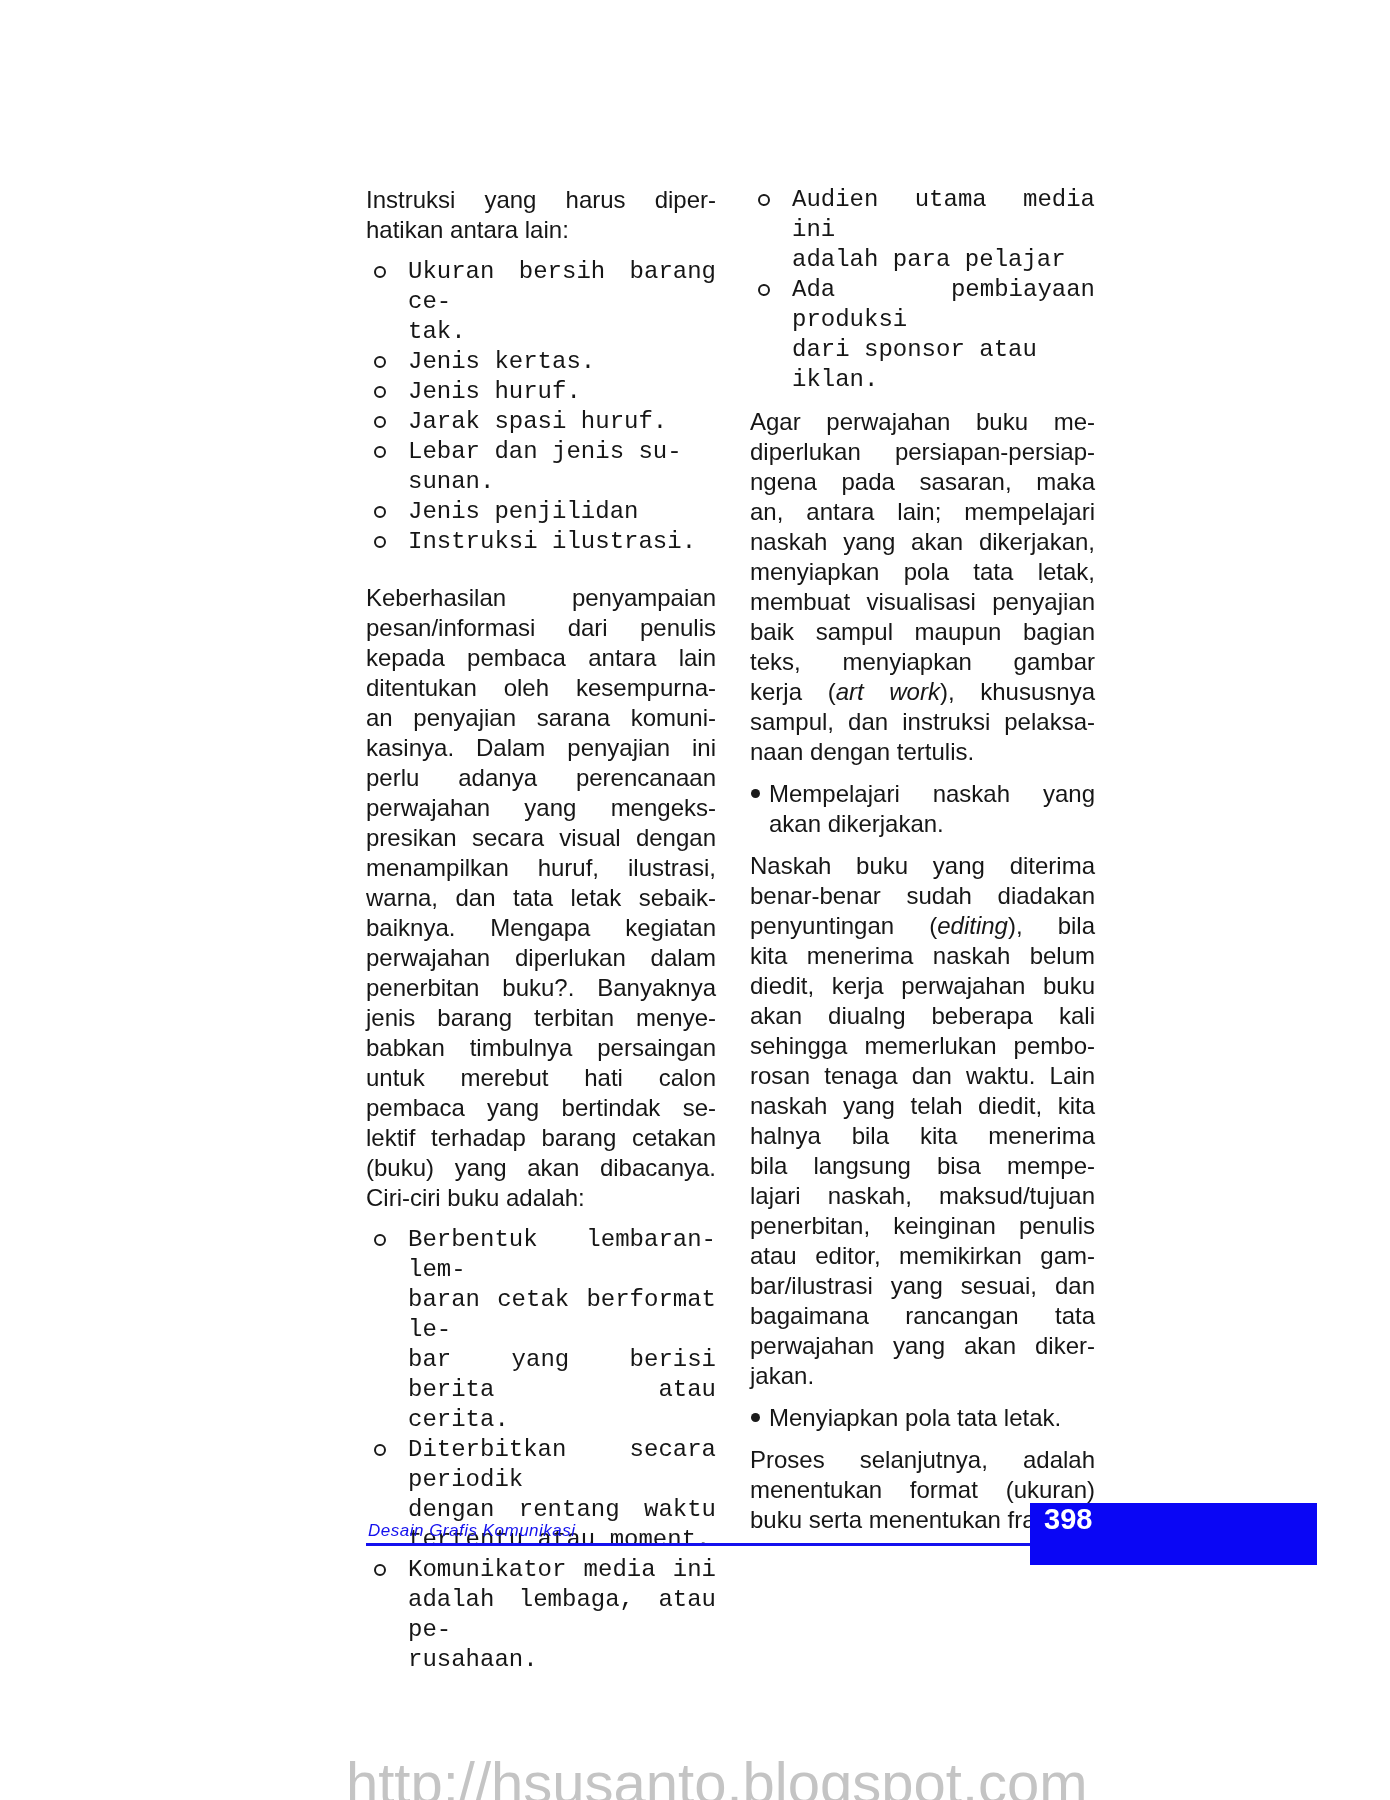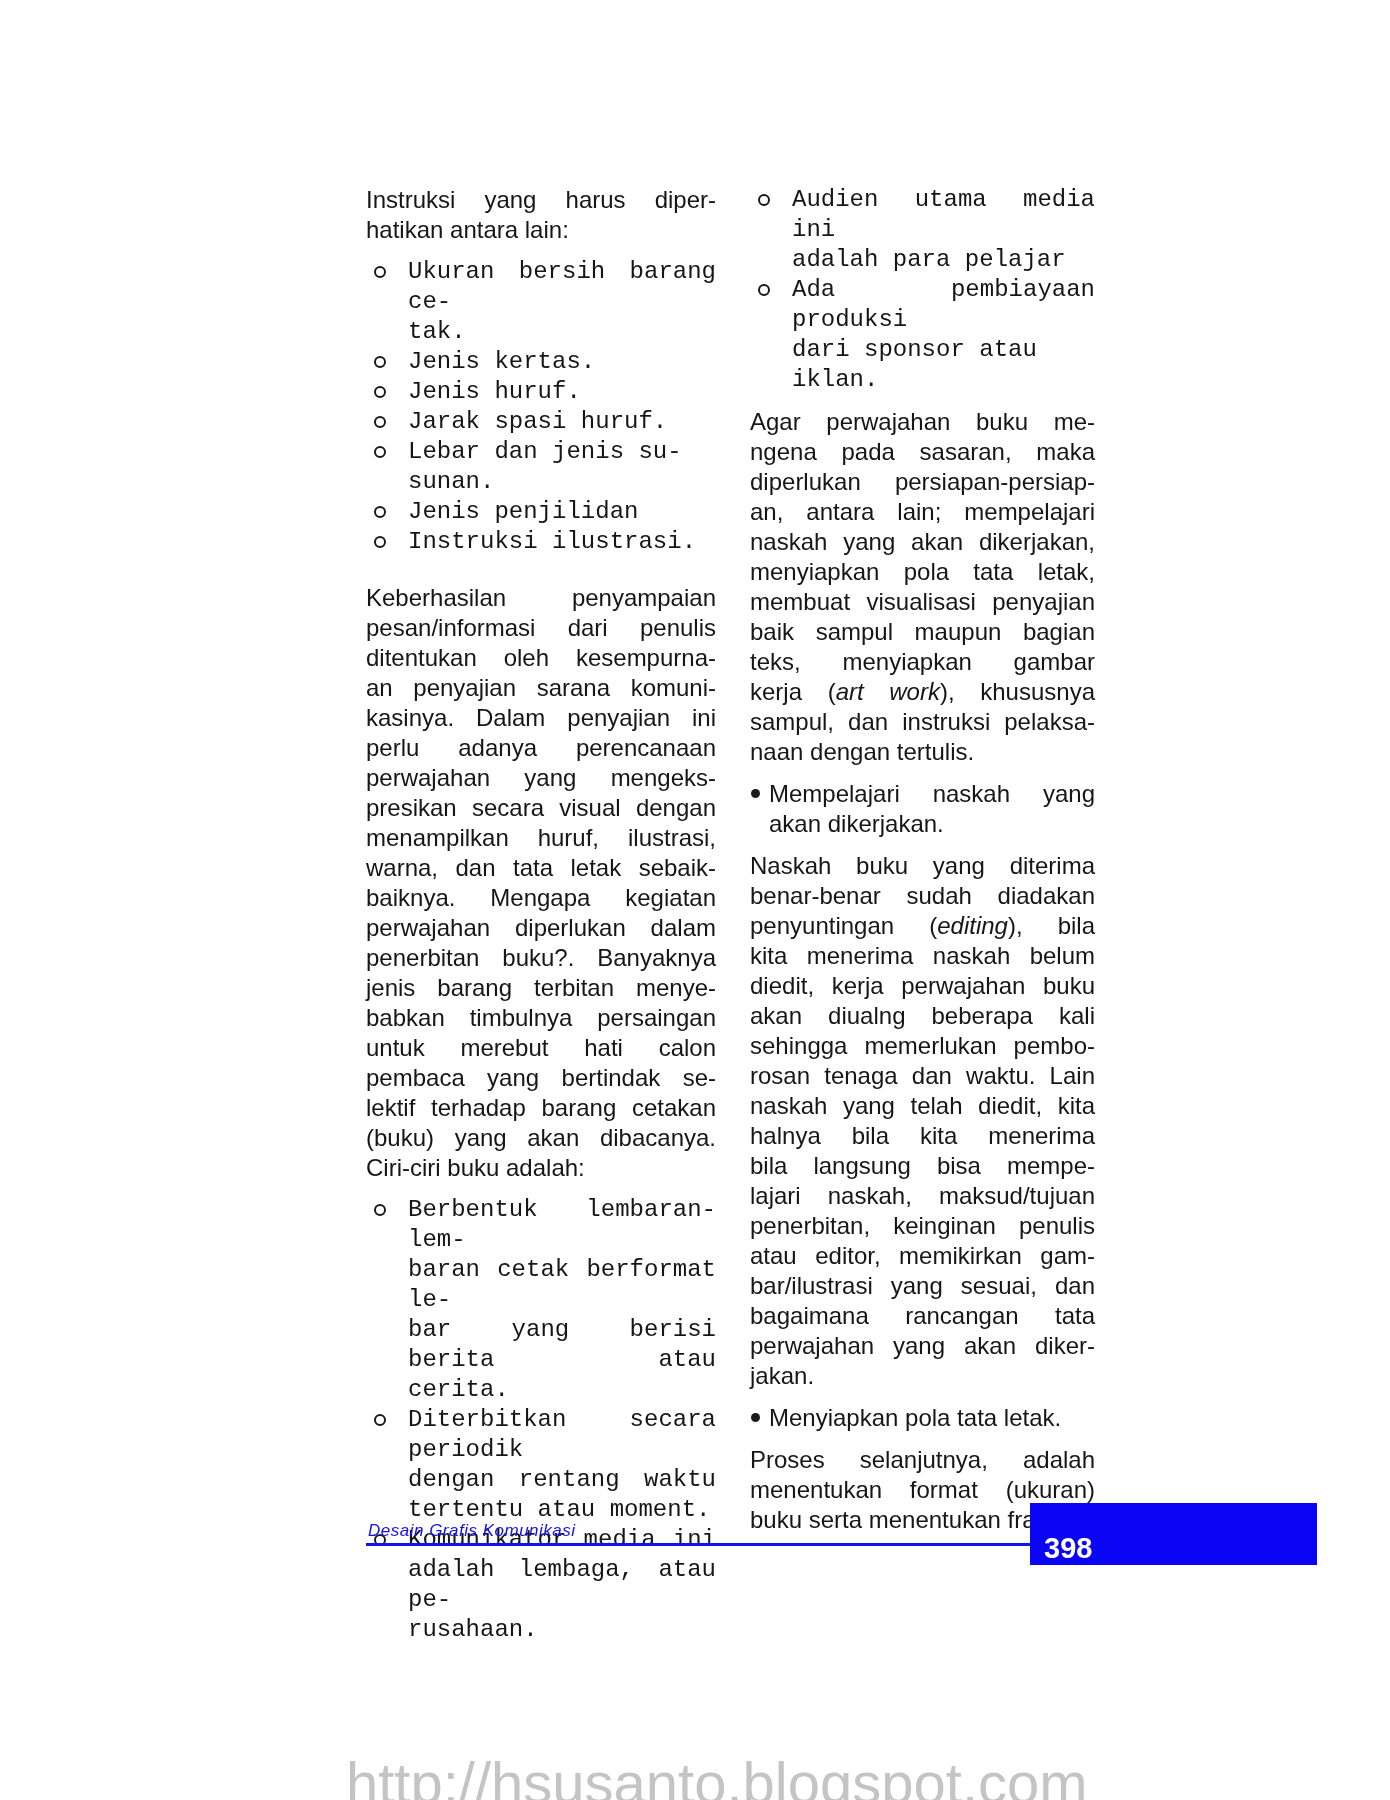--- a/index.html
+++ b/index.html
@@ -56,21 +56,21 @@
     left: 366px; top: 1543px;
     width: 664px; height: 3px;
     background: #1410ee;
   }
   .page-badge {
     position: absolute;
     left: 1030px; top: 1503px;
     width: 287px; height: 62px;
     background: #0a06f5;
     display: flex;
-    align-items: flex-end;
+    align-items: flex-start;
   }
   .page-badge span {
     color: #ffffff;
     font-size: 29px;
     font-weight: bold;
     padding-left: 14px;
   }
 
   
   .watermark {
@@ -133,20 +133,21 @@
           <div class="oitem">
             <span class="obullet"></span>
             <div class="itext">
               <div class="tline">Instruksi ilustrasi.</div>
             </div>
           </div>
         </div>
         <div class="blk p" style="margin-top: 26px;">
           <div class="tline j">Keberhasilan penyampaian</div>
           <div class="tline j">pesan/informasi dari penulis</div>
+          <div class="tline j">kepada pembaca antara lain</div>
           <div class="tline j">ditentukan oleh kesempurna-</div>
           <div class="tline j">an penyajian sarana komuni-</div>
           <div class="tline j">kasinya. Dalam penyajian ini</div>
           <div class="tline j">perlu adanya perencanaan</div>
           <div class="tline j">perwajahan yang mengeks-</div>
           <div class="tline j">presikan secara visual dengan</div>
           <div class="tline j">menampilkan huruf, ilustrasi,</div>
           <div class="tline j">warna, dan tata letak sebaik-</div>
           <div class="tline j">baiknya. Mengapa kegiatan</div>
           <div class="tline j">perwajahan diperlukan dalam</div>
@@ -199,22 +200,22 @@
           <div class="oitem">
             <span class="obullet"></span>
             <div class="itext">
               <div class="tline j">Ada pembiayaan produksi</div>
               <div class="tline">dari sponsor atau iklan.</div>
             </div>
           </div>
         </div>
         <div class="blk p">
           <div class="tline j">Agar perwajahan buku me-</div>
+          <div class="tline j">diperlukan persiapan-persiap-</div>
           <div class="tline j">ngena pada sasaran, maka</div>
-          <div class="tline j">diperlukan persiapan-persiap-</div>
           <div class="tline j">an, antara lain; mempelajari</div>
           <div class="tline j">naskah yang akan dikerjakan,</div>
           <div class="tline j">menyiapkan pola tata letak,</div>
           <div class="tline j">membuat visualisasi penyajian</div>
           <div class="tline j">baik sampul maupun bagian</div>
           <div class="tline j">teks, menyiapkan gambar</div>
           <div class="tline j">kerja (<i>art work</i>), khususnya</div>
           <div class="tline j">sampul, dan instruksi pelaksa-</div>
           <div class="tline">naan dengan tertulis.</div>
         </div>

